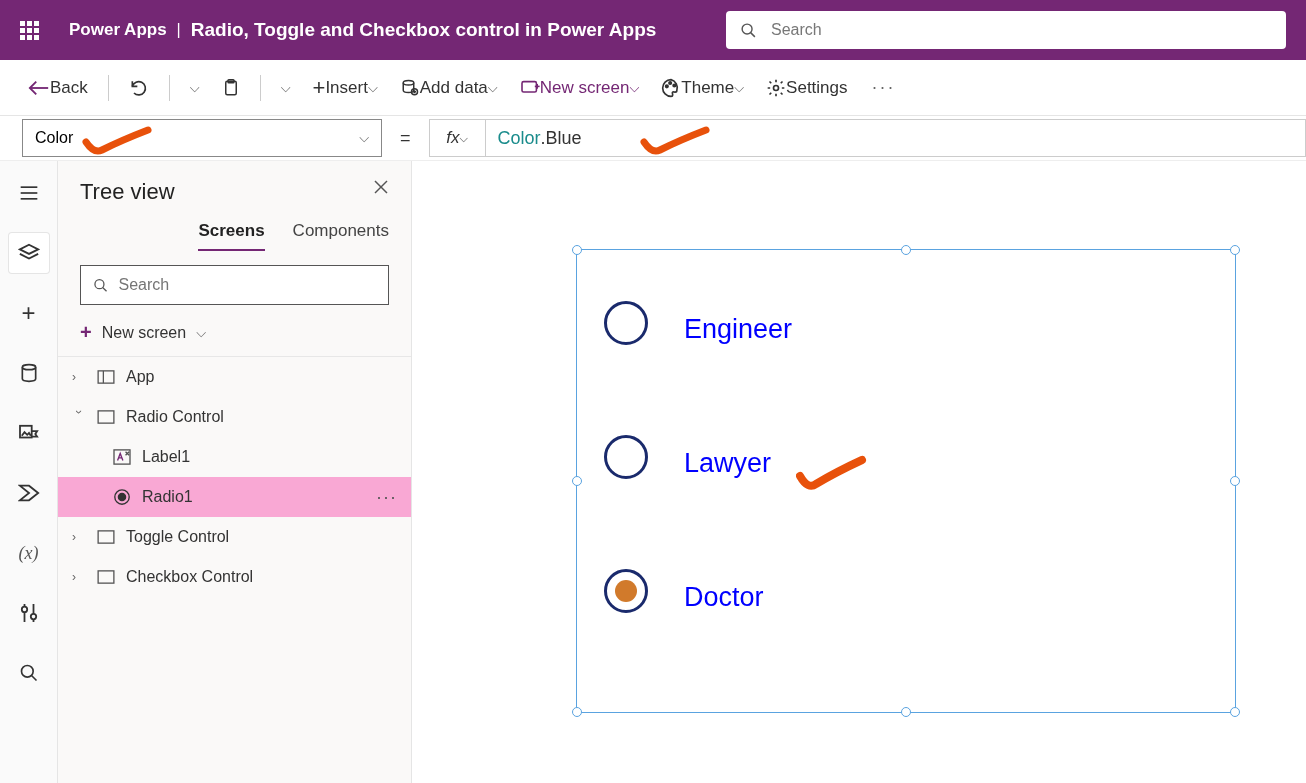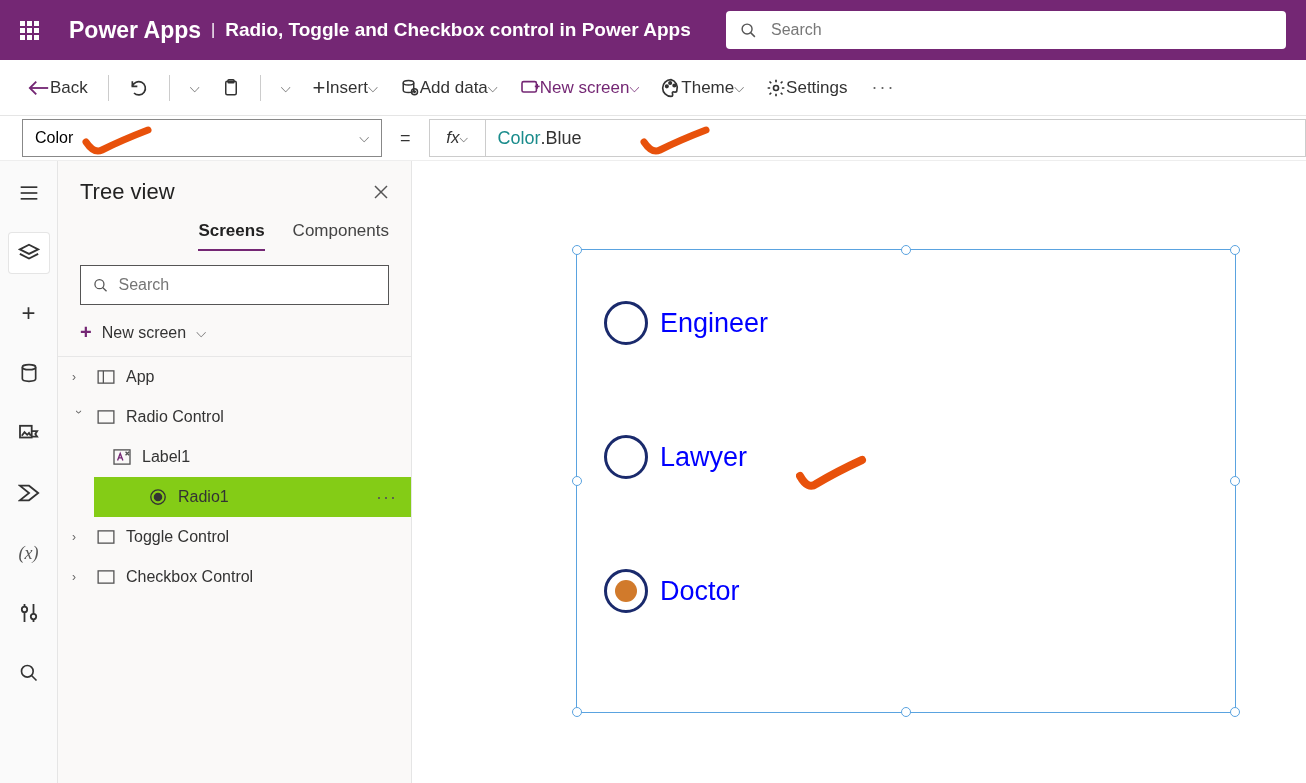--- a/index.html
+++ b/index.html
@@ -2,21 +2,21 @@
 <html><head>
 <meta charset="utf-8">
 <style>
   * { box-sizing: border-box; margin: 0; padding: 0; font-family: "Segoe UI", Arial, sans-serif; }
   html, body { width: 1306px; height: 783px; overflow: hidden; background: #fff; }
   
   
   .titlebar { height: 60px; background: #742774; display: flex; align-items: center; color: #fff; padding: 0 20px; }
   .waffle { display: grid; grid-template-columns: repeat(3, 5px); grid-template-rows: repeat(3, 5px); gap: 2px; margin-right: 30px; }
   .waffle span { width: 5px; height: 5px; background: #fff; }
-  .brand { font-size: 23px; font-weight: 600; }
+  .brand { font-size: 17px; font-weight: 600; }
   .brand-sep { margin: 0 10px; font-weight: 400; }
   .page-title { font-size: 19px; font-weight: 600; }
   .search-wrap { margin-left: auto; width: 560px; height: 38px; background: #fff; border-radius: 4px; display: flex; align-items: center; padding: 0 14px; gap: 14px; }
   .search-wrap svg { flex-shrink: 0; }
   .search-wrap input { border: none; outline: none; font-size: 16px; width: 100%; color: #333; }
   .search-wrap input::placeholder { color: #777; }
   
   
   .cmdbar { height: 56px; display: flex; align-items: center; padding: 0 20px; gap: 6px; border-bottom: 1px solid #e5e5e5; color: #333; font-size: 17px; }
   .cmd { display: flex; align-items: center; gap: 0; padding: 6px 8px; border-radius: 3px; cursor: pointer; }
@@ -46,51 +46,51 @@
   
   .main { display: flex; height: calc(783px - 60px - 56px - 45px); position: relative; }
 
   
   .rail { width: 58px; background: #fafafa; border-right: 1px solid #e5e5e5; display: flex; flex-direction: column; align-items: center; padding-top: 12px; gap: 20px; }
   .rail-btn { width: 40px; height: 40px; display: flex; align-items: center; justify-content: center; cursor: pointer; color: #555; }
   .rail-btn.active { background: #fff; border-radius: 3px; box-shadow: 0 0 0 1px #e5e5e5; }
 
   
   .tree-panel { width: 354px; background: #faf9f8; border-right: 1px solid #e5e5e5; display: flex; flex-direction: column; }
-  .tree-hdr { display: flex; align-items: flex-end; justify-content: space-between; padding: 18px 22px 6px 22px; }
+  .tree-hdr { display: flex; align-items: flex-start; justify-content: space-between; padding: 18px 22px 6px 22px; }
   .tree-title { font-size: 22px; color: #222; }
   .tree-close { font-size: 18px; color: #555; cursor: pointer; }
   .tree-tabs { display: flex; gap: 28px; padding: 10px 22px 0 22px; font-size: 17px; color: #444; justify-content: flex-end; }
   .tree-tab { padding-bottom: 8px; cursor: pointer; }
   .tree-tab.active { font-weight: 600; border-bottom: 2px solid #742774; color: #222; }
   .tree-search { margin: 14px 22px 10px 22px; height: 40px; border: 1px solid #555; display: flex; align-items: center; padding: 0 12px; gap: 10px; background: #fff; }
   .tree-search input { border: none; outline: none; font-size: 16px; width: 100%; }
   .new-screen-btn { display: flex; align-items: center; gap: 10px; padding: 6px 22px 12px 22px; color: #333; font-size: 16px; cursor: pointer; }
   .plus { color: #742774; font-weight: 600; font-size: 20px; }
   .tree-list { border-top: 1px solid #e7e7e7; }
   .tree-row { display: flex; align-items: center; height: 40px; padding: 0 14px; gap: 10px; font-size: 16px; color: #333; cursor: pointer; }
-  .tree-row.selected { background: #84cc16; margin-left: 36px; }
+  .tree-row.selected { background: #f9a8d4; }
   .tree-row .exp { width: 14px; color: #666; font-size: 12px; }
   .tree-row .ic { width: 20px; display: flex; justify-content: center; color: #555; }
   .indent2 { padding-left: 54px; }
   .row-more { margin-left: auto; font-size: 18px; color: #555; letter-spacing: 1px; }
 
   
   .canvas-area { flex: 1; background: #fff; position: relative; }
   .sel-box { position: absolute; top: 88px; left: 164px; width: 660px; height: 464px; border: 1px solid #5aa3e0; }
   .sel-handle { position: absolute; width: 10px; height: 10px; background: #fff; border: 1px solid #5aa3e0; border-radius: 50%; }
   .h-tl { top: -5px; left: -5px; } .h-tr { top: -5px; right: -5px; }
   .h-bl { bottom: -5px; left: -5px; } .h-br { bottom: -5px; right: -5px; }
   .h-tm { top: -5px; left: 50%; margin-left: -5px; }
   .h-bm { bottom: -5px; left: 50%; margin-left: -5px; }
   .h-ml { top: 50%; left: -5px; margin-top: -5px; }
   .h-mr { top: 50%; right: -5px; margin-top: -5px; }
 
   .radio-stack { position: absolute; top: 140px; left: 192px; display: flex; flex-direction: column; gap: 90px; }
-  .radio-opt { display: flex; align-items: center; gap: 12px; }
+  .radio-opt { display: flex; align-items: flex-end; gap: 36px; }
   .radio-circle { width: 44px; height: 44px; border: 3px solid #1a2a6c; border-radius: 50%; display: flex; align-items: center; justify-content: center; }
   .radio-dot { width: 22px; height: 22px; border-radius: 50%; background: #d17a2b; }
   .radio-label { font-size: 27px; color: #0000ff; }
 
   
   .hand-check { position: absolute; pointer-events: none; }
 </style>
 </head>
 <body>
 

